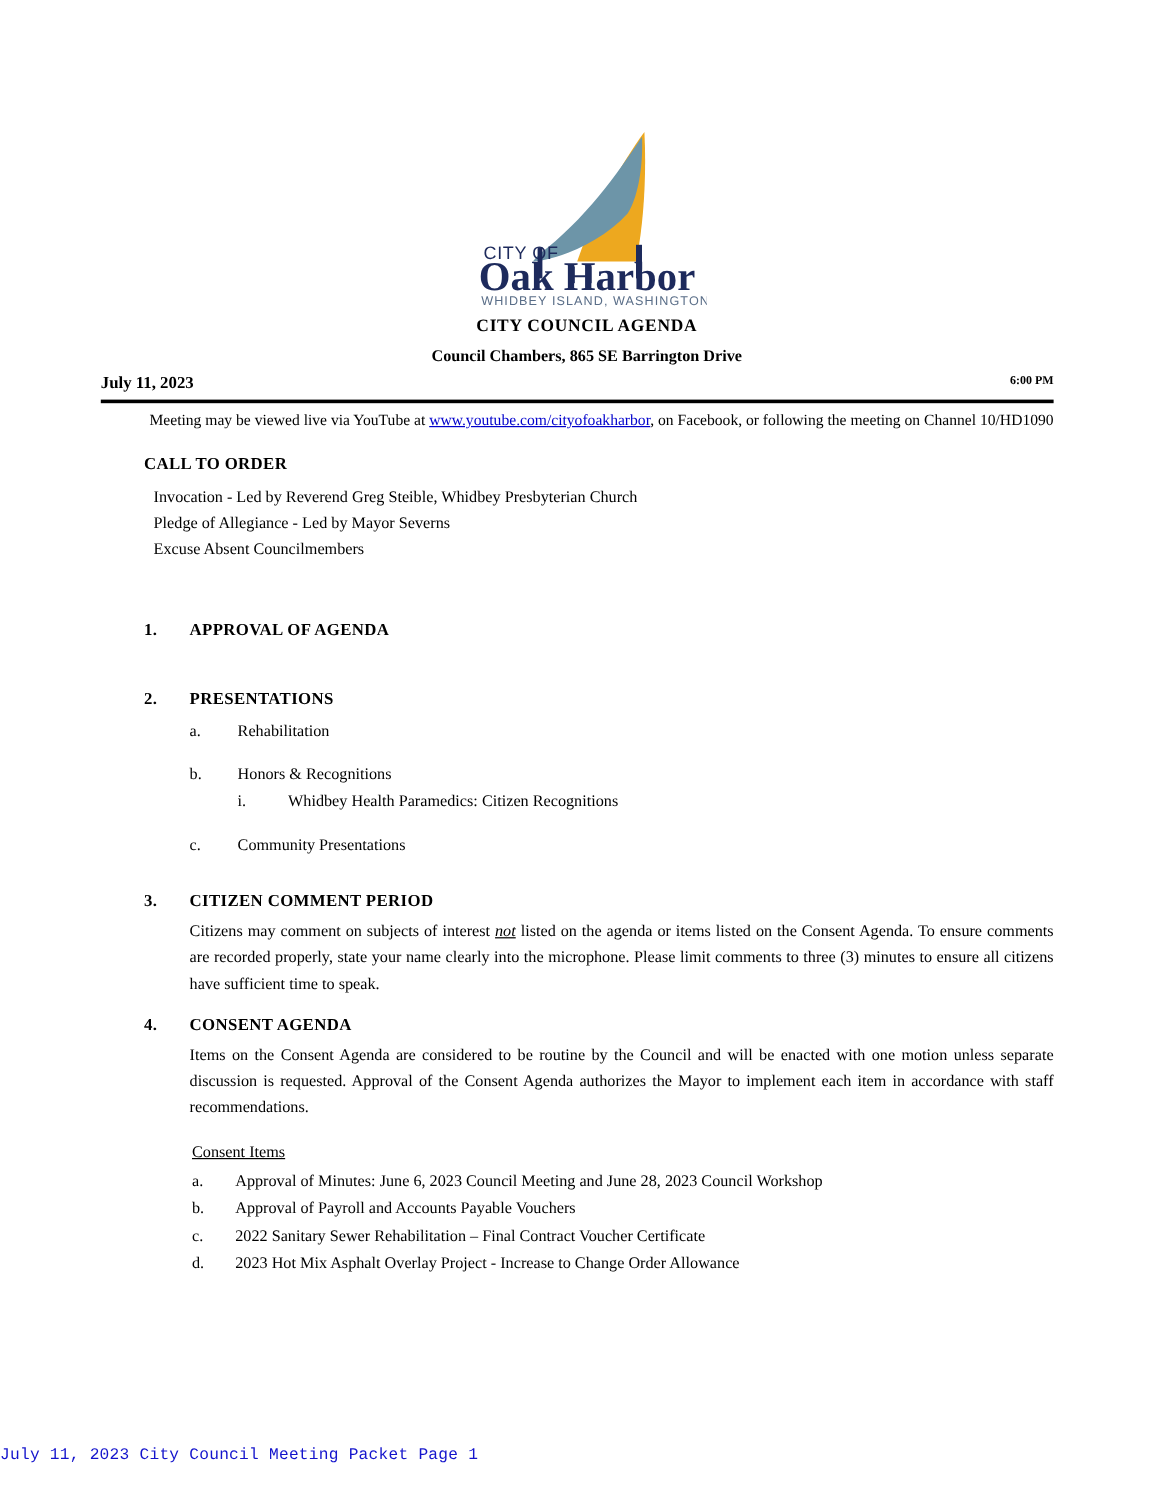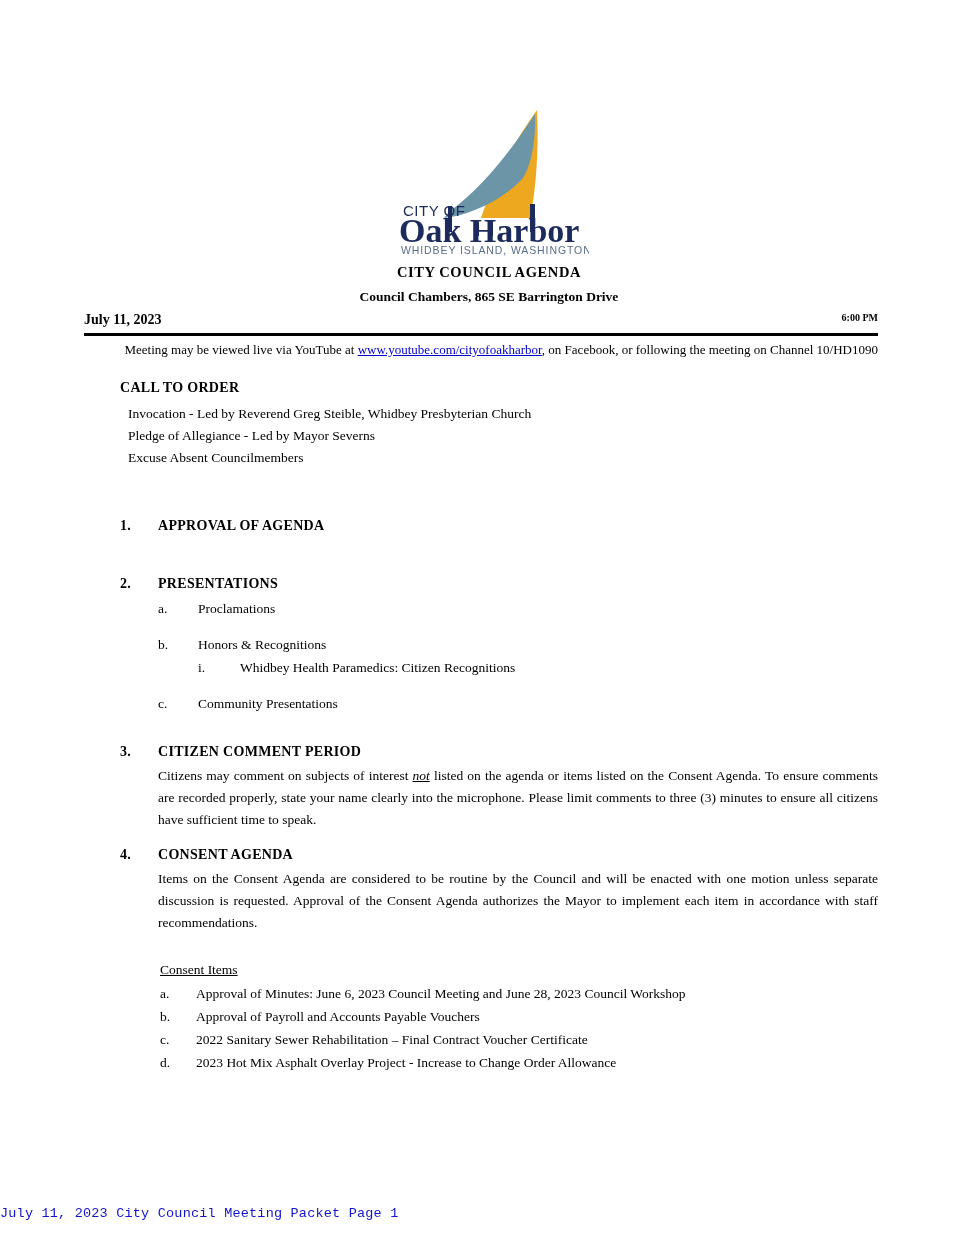--- a/index.html
+++ b/index.html
@@ -188,21 +188,21 @@
     top: 0;
     width: 42px;
   }
   .subsub-item > .txt {
     display: block;
     margin-left: 42px;
   }
 
   .consent-items-head {
     margin-left: 40px;
-    margin-top: 28px;
+    margin-top: 18px;
     font-size: 13.5px;
     text-decoration: underline;
   }
   .consent-list {
     margin-left: 40px;
     margin-top: 4px;
   }
   .consent-row {
     position: relative;
     font-size: 13.5px;
@@ -291,21 +291,21 @@
 
   <div class="sec" style="top:574px;">
     <div class="sec-head">
       <span class="num">2.</span>
       <span class="label">PRESENTATIONS</span>
     </div>
     <div class="sub-list">
 
       <div class="sub-item">
         <span class="mark">a.</span>
-        <span class="txt">Proclamations</span>
+        <span class="txt">Rehabilitation</span>
       </div>
 
       <div class="sub-item">
         <span class="mark">b.</span>
         <span class="txt">Honors &amp; Recognitions</span>
         <div class="subsub-list">
           <div class="subsub-item">
             <span class="mark">i.</span>
             <span class="txt">Whidbey Health Paramedics: Citizen Recognitions</span>
           </div>

